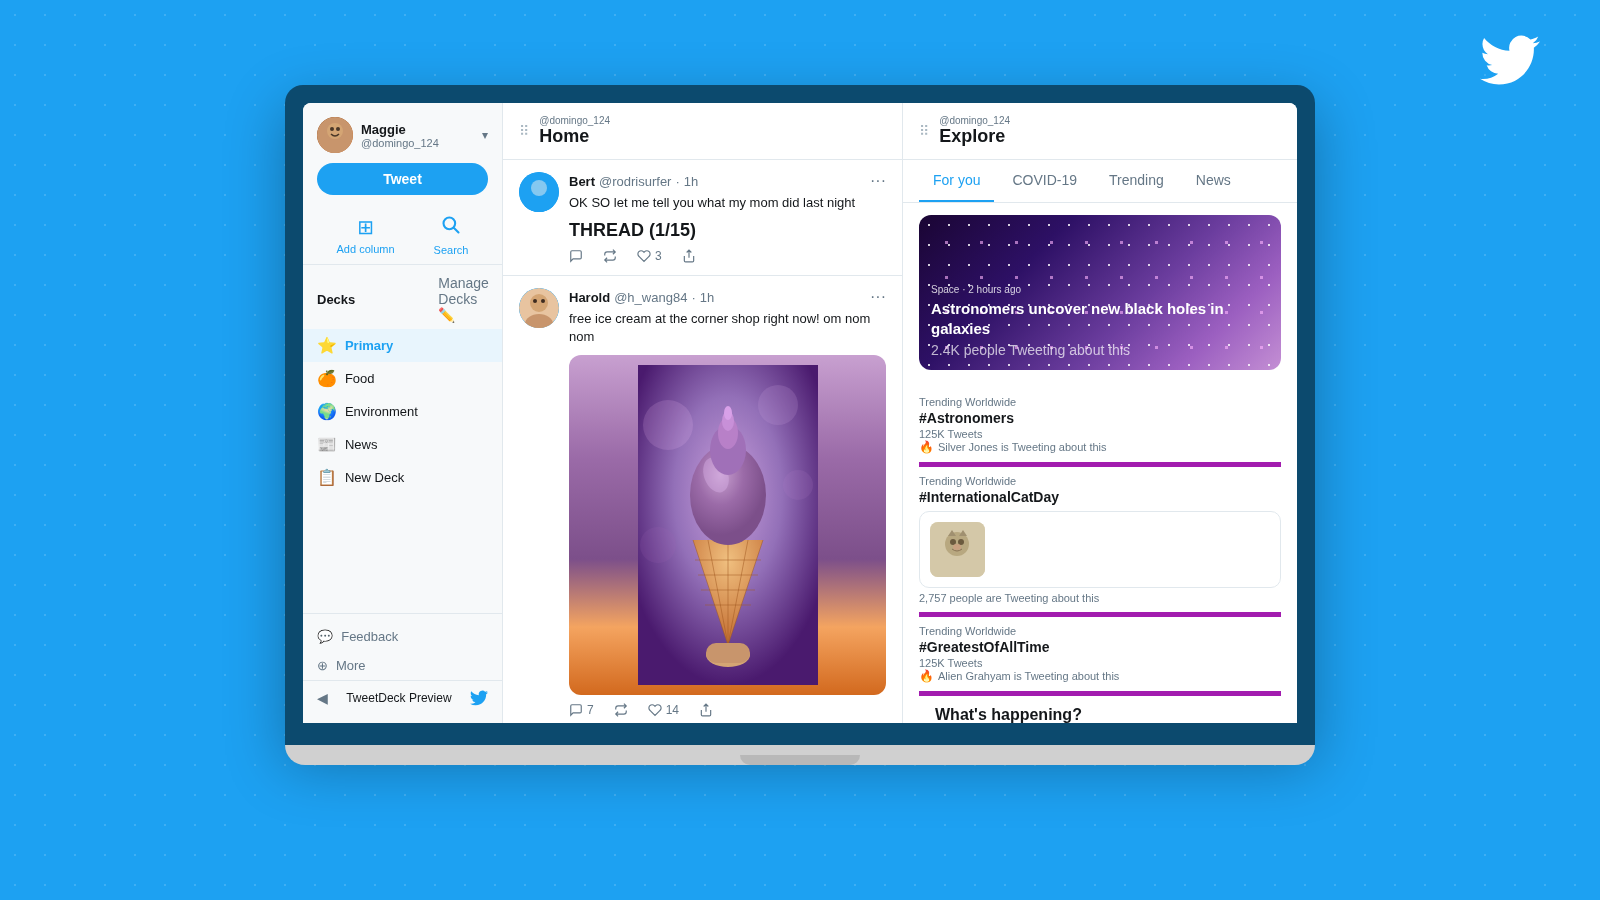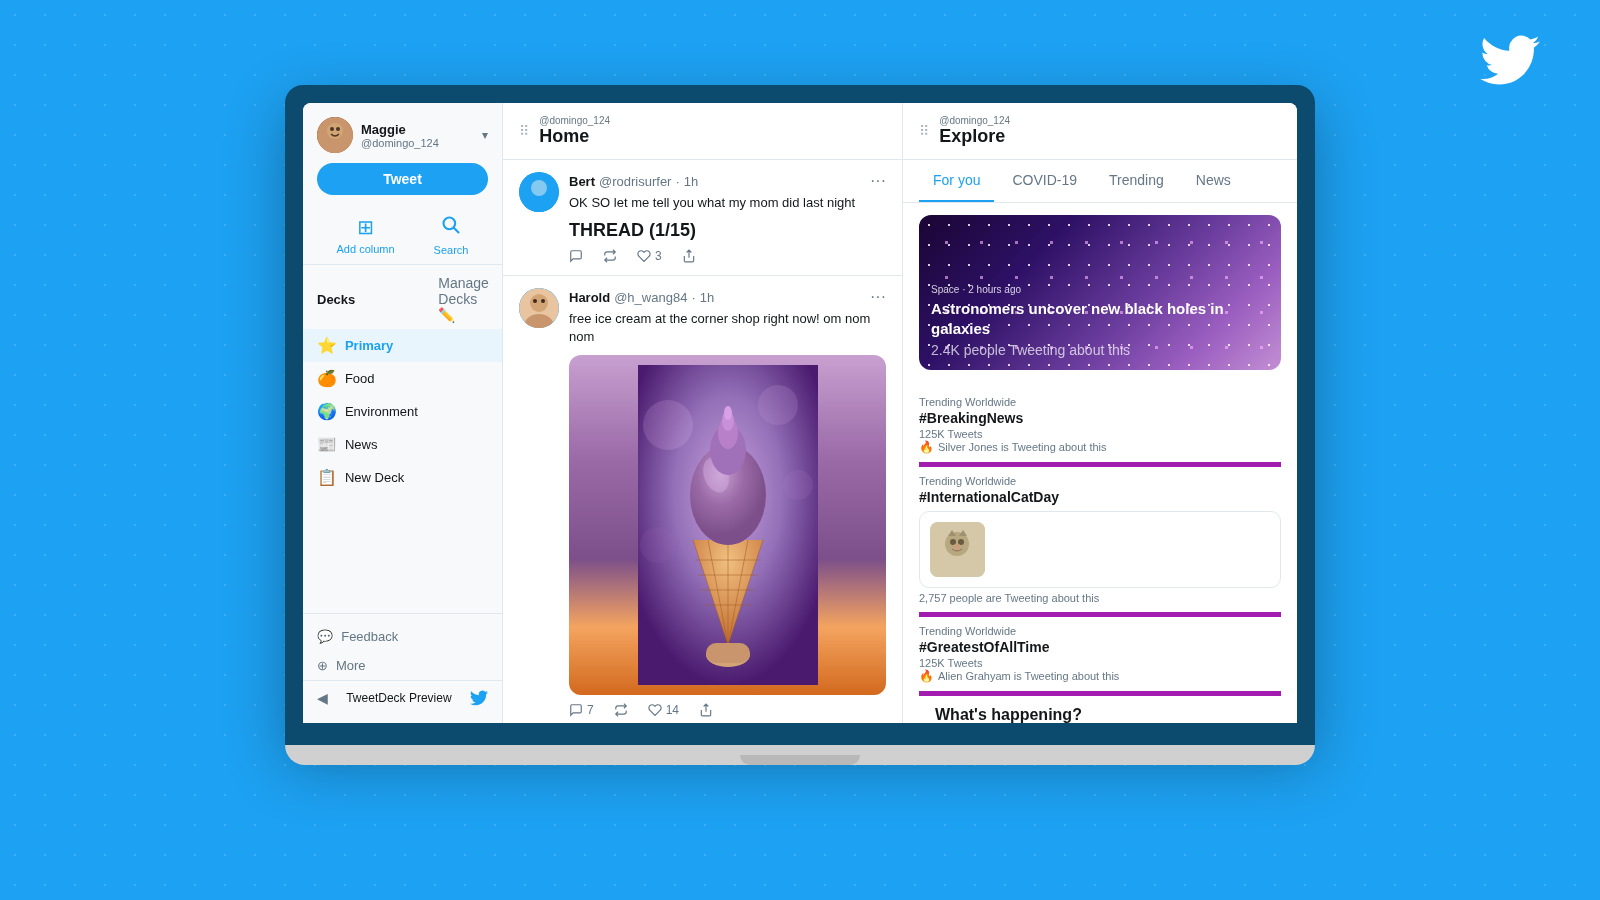--- a/index.html
+++ b/index.html
@@ -813,21 +813,21 @@
                   <div class="hero-tag">Space · 2 hours ago</div>
                   <div class="hero-title">Astronomers uncover new black holes in galaxies</div>
                   <div class="hero-count">2.4K people Tweeting about this</div>
                 </div>
               </div>
 
               <div class="trending-section">
 
                 <div class="trending-item">
                   <div class="trending-label">Trending Worldwide</div>
-                  <div class="trending-tag">#BreakingNews</div>
+                  <div class="trending-tag">#Astronomers</div>
                   <div class="trending-count">125K Tweets</div>
                   <div class="trending-user">
                     <span style="color:#ff4500; font-size:12px;">🔥</span>
                     <span>Silver Jones is Tweeting about this</span>
                   </div>
                 </div>
 
                 <div class="trending-item">
                   <div class="trending-label">Trending Worldwide</div>
                   <div class="trending-tag">#InternationalCatDay</div>

